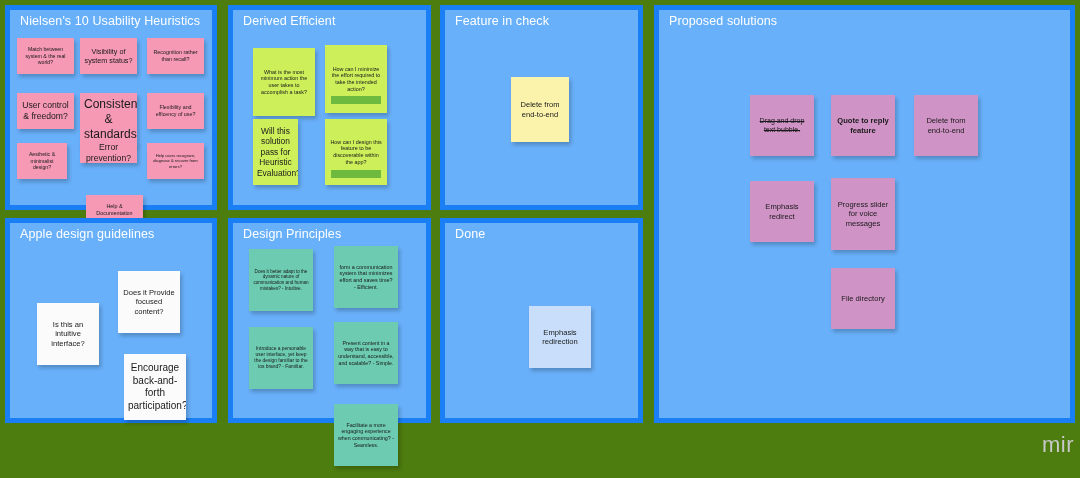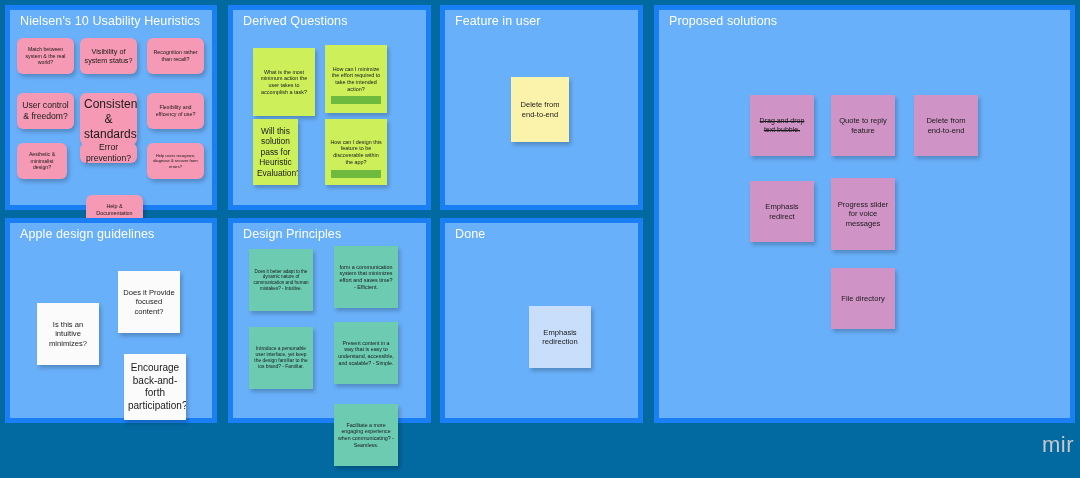--- a/index.html
+++ b/index.html
@@ -5,21 +5,21 @@
   * { box-sizing: border-box; margin: 0; padding: 0; }
   html, body {
     width: 1080px; height: 478px;
     background: #ffffff;
     font-family: "Liberation Sans", sans-serif;
     overflow: hidden;
   }
   #board {
     position: relative;
     width: 1080px; height: 478px;
-    background: #0369a1;
+    background: #4d7c0f;
   }
 
   
   .frame {
     position: absolute;
     background: #69b0fa;
     border: 5px solid #1a7ff5;
   }
   .frame-title {
     position: absolute;
@@ -39,21 +39,21 @@
     justify-content: center;
     text-align: center;
     color: #1a1a1a;
     box-shadow: 2px 3px 4px rgba(0,0,0,0.22);
     padding: 3px 4px;
     line-height: 1.25;
     overflow: hidden;
   }
   .note span { display: block; width: 100%; }
 
-  .pink   { background: #f599b4; border-radius: 6px; }
+  .pink   { background: #f599b4; }
   .lime   { background: #cdf05a; }
   .yellow { background: #fbf3ac; }
   .white  { background: #fbfbfb; }
   .teal   { background: #6ccbb0; }
   .mauve  { background: #d093c6; }
   .paleblue { background: #c8defa; }
 
   .strike { text-decoration: line-through; }
 
   .hl-bar {
@@ -103,68 +103,68 @@
     <div class="note pink" style="left: 80px; top: 143px; width: 57px; height: 20px; font-size: 8.6px;">
       <span>Error prevention?</span>
     </div>
     <div class="note pink" style="left: 147px; top: 143px; width: 57px; height: 36px; font-size: 4.1px;">
       <span>Help users recognize, diagnose &amp; recover from errors?</span>
     </div>
     <div class="note pink" style="left: 86px; top: 195px; width: 57px; height: 30px; font-size: 5.4px;">
       <span>Help &amp; Documentation</span>
     </div>
     <div class="frame" style="left: 228px; top: 5px; width: 203px; height: 205px;">
-      <div class="frame-title">Derived Questions</div>
+      <div class="frame-title">Derived Efficient</div>
     </div>
     <div class="note lime" style="left: 253px; top: 48px; width: 62px; height: 68px; font-size: 5.4px;">
       <span>What is the most minimum action the user takes to accomplish a task?</span>
     </div>
     <div class="note lime" style="left: 325px; top: 45px; width: 62px; height: 68px; font-size: 5.4px;">
       <span>How can I minimize the effort required to take the intended action?</span>
     </div>
     <div class="hl-bar" style="left: 331px; top: 96px; width: 50px; right: auto;"></div>
     <div class="note lime" style="left: 253px; top: 119px; width: 45px; height: 66px; font-size: 8.4px;">
       <span>Will this solution pass for Heuristic Evaluation?</span>
     </div>
     <div class="note lime" style="left: 325px; top: 119px; width: 62px; height: 66px; font-size: 5.4px;">
       <span>How can I design this feature to be discoverable within the app?</span>
     </div>
     <div class="hl-bar" style="left: 331px; top: 170px; width: 50px; right: auto;"></div>
     <div class="frame" style="left: 440px; top: 5px; width: 203px; height: 205px;">
-      <div class="frame-title">Feature in user</div>
+      <div class="frame-title">Feature in check</div>
     </div>
     <div class="note yellow" style="left: 511px; top: 77px; width: 58px; height: 65px; font-size: 7.5px;">
       <span>Delete from end-to-end</span>
     </div>
     <div class="frame" style="left: 654px; top: 5px; width: 421px; height: 418px;">
       <div class="frame-title">Proposed solutions</div>
     </div>
     <div class="note mauve" style="left: 750px; top: 95px; width: 64px; height: 61px; font-size: 7px;">
       <span class="strike">Drag and drop text bubble.</span>
     </div>
-    <div class="note mauve" style="left: 831px; top: 95px; width: 64px; height: 61px; font-size: 7.6px;">
+    <div class="note mauve" style="left: 831px; top: 95px; width: 64px; height: 61px; font-size: 7.6px; font-weight: bold;">
       <span>Quote to reply feature</span>
     </div>
     <div class="note mauve" style="left: 914px; top: 95px; width: 64px; height: 61px; font-size: 7.6px;">
       <span>Delete from end-to-end</span>
     </div>
     <div class="note mauve" style="left: 750px; top: 181px; width: 64px; height: 61px; font-size: 7.6px;">
       <span>Emphasis redirect</span>
     </div>
     <div class="note mauve" style="left: 831px; top: 178px; width: 64px; height: 72px; font-size: 7.6px;">
       <span>Progress slider for voice messages</span>
     </div>
     <div class="note mauve" style="left: 831px; top: 268px; width: 64px; height: 61px; font-size: 7.6px;">
       <span>File directory</span>
     </div>
     <div class="frame" style="left: 5px; top: 218px; width: 212px; height: 205px;">
       <div class="frame-title">Apple design guidelines</div>
     </div>
     <div class="note white" style="left: 37px; top: 303px; width: 62px; height: 62px; font-size: 7.6px;">
-      <span>Is this an intuitive minimizes?</span>
+      <span>Is this an intuitive interface?</span>
     </div>
     <div class="note white" style="left: 118px; top: 271px; width: 62px; height: 62px; font-size: 7.6px; align-items: center;">
       <span>Does it Provide focused content?</span>
     </div>
     <div class="note white" style="left: 124px; top: 354px; width: 62px; height: 66px; font-size: 10px;">
       <span>Encourage back-and-forth participation?</span>
     </div>
     <div class="frame" style="left: 228px; top: 218px; width: 203px; height: 205px;">
       <div class="frame-title">Design Principles</div>
     </div>

